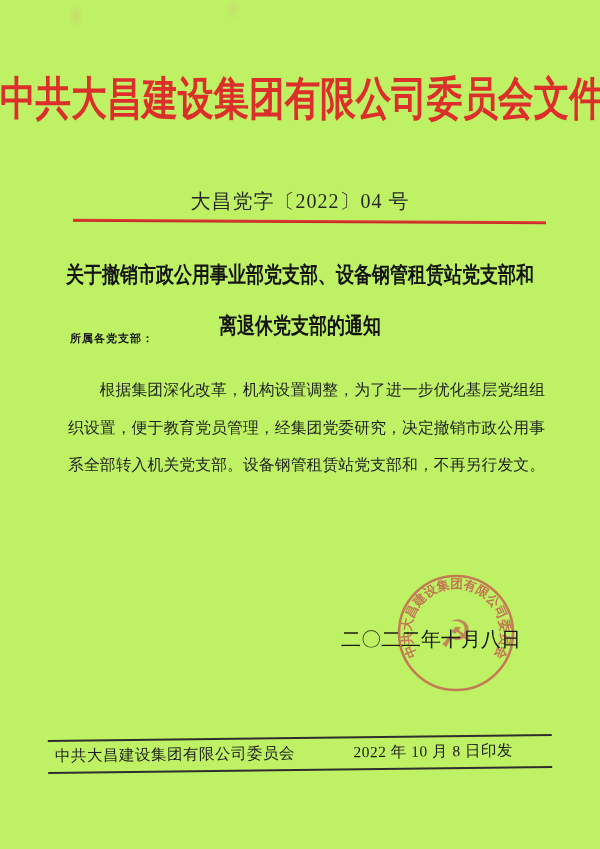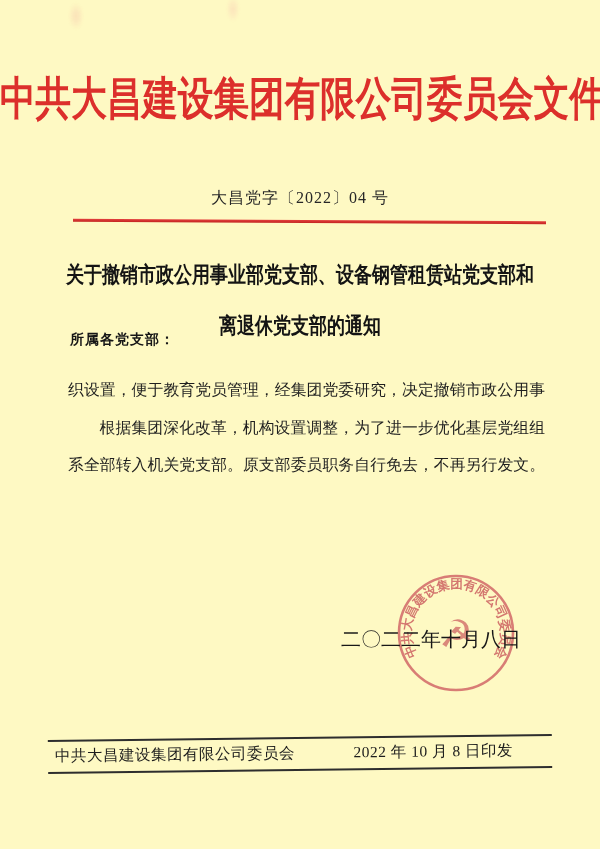--- a/index.html
+++ b/index.html
@@ -1,47 +1,47 @@
 <!DOCTYPE html>
 <html><head>
 <meta charset="utf-8">
 <style>
   html,body { margin:0; padding:0; background:#fdfdfd; }
   .page {
     position:relative; width:600px; height:849px; margin:0 auto;
-    background:#fef9c3; overflow:hidden;
+    background:#bef264; overflow:hidden;
     font-family:"Liberation Serif","DejaVu Serif",serif; color:#1c1c1c;
   }
   
   .artifact { position:absolute; pointer-events:none; }
   .artifact-a { left:68px; top:2px; width:16px; height:28px;
     background:radial-gradient(ellipse at center, rgba(236,130,140,.20), rgba(236,130,140,0) 70%); filter:blur(1px); }
   .artifact-b { left:226px; top:-4px; width:14px; height:26px;
     background:radial-gradient(ellipse at center, rgba(243,150,160,.22), rgba(243,150,160,0) 70%); filter:blur(1px); }
 
   .org-title {
     position:absolute; top:76px; left:0; width:600px; text-align:center;
     font-size:35.6px; font-weight:bold; color:#dc2f2b; white-space:nowrap;
     transform:scaleY(1.28); transform-origin:50% 50%; letter-spacing:0;
   }
   .doc-number {
     position:absolute; top:188px; left:0; width:600px; text-align:center;
-    font-size:16px; color:#272727; letter-spacing:1px;
+    font-size:20px; color:#272727; letter-spacing:1px;
   }
   .red-divider {
     position:absolute; top:220px; left:73px; width:473px; height:3px;
     background:linear-gradient(#e4413e,#c32421); transform:rotate(0.3deg);
   }
   .doc-title {
     position:absolute; top:249px; left:0; width:600px; text-align:center;
     font-size:18px; font-weight:bold; color:#141414; line-height:42px;
     transform:scaleY(1.22); transform-origin:50% 0; white-space:nowrap;
   }
   .addressee {
-    position:absolute; top:331px; left:70px; font-size:14px; font-weight:bold;
+    position:absolute; top:331px; left:70px; font-size:11px; font-weight:bold;
     color:#161616; letter-spacing:1px;
   }
   .doc-body { position:absolute; top:371px; left:68px; width:477px; font-size:15.8px; color:#1f1f1f; }
   .body-line { height:37.5px; line-height:37.5px; text-align:justify; text-align-last:justify; overflow:hidden; }
   .body-line.indent { text-indent:2em; }
 
   .seal { position:absolute; left:382px; top:559px; width:148px; height:148px; filter:blur(0.4px); }
   .sign-date { position:absolute; top:626px; right:79px; font-size:20px; color:#171717; letter-spacing:0; }
 
   .footer {
@@ -70,23 +70,23 @@
   <div class="red-divider"></div>
 
   <div class="doc-title">
     <div>关于撤销市政公用事业部党支部、设备钢管租赁站党支部和</div>
     <div>离退休党支部的通知</div>
   </div>
 
   <div class="addressee">所属各党支部：</div>
 
   <div class="doc-body">
+    <div class="body-line indent">根据集团深化改革，机构设置调整，为了进一步优化基层党组组</div>
     <div class="body-line">织设置，便于教育党员管理，经集团党委研究，决定撤销市政公用事</div>
-    <div class="body-line indent">根据集团深化改革，机构设置调整，为了进一步优化基层党组组</div>
-    <div class="body-line">系全部转入机关党支部。原支部委员职务自行免去，不再另行发文。</div>
+    <div class="body-line">系全部转入机关党支部。设备钢管租赁站党支部和，不再另行发文。</div>
   </div>
 
   <svg class="seal" viewBox="0 0 148 148">
     <circle cx="74" cy="74" r="57" fill="none" stroke="#c5434f" stroke-width="2.6" opacity="0.68"></circle>
     <defs>
       <path id="sealArc" d="M 35,96.5 A 45,45 0 1 1 113,96.5" fill="none"></path>
     </defs>
     <text font-size="12.6" fill="#c3454f" opacity="0.72" font-family="Liberation Serif, DejaVu Serif, serif" font-weight="bold">
       <textPath href="#sealArc" startOffset="0">中共大昌建设集团有限公司委员会</textPath>
     </text>

